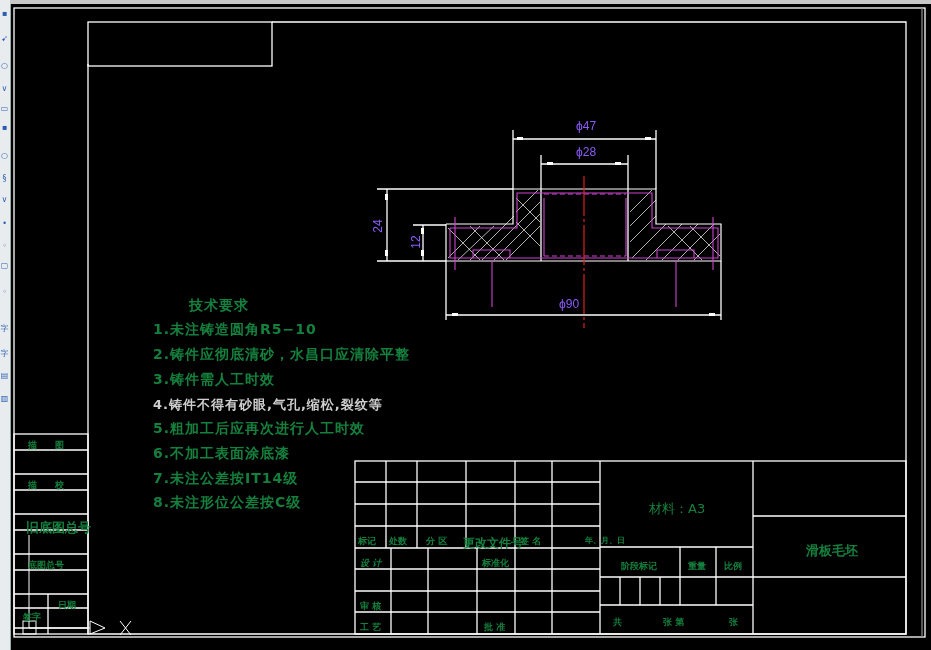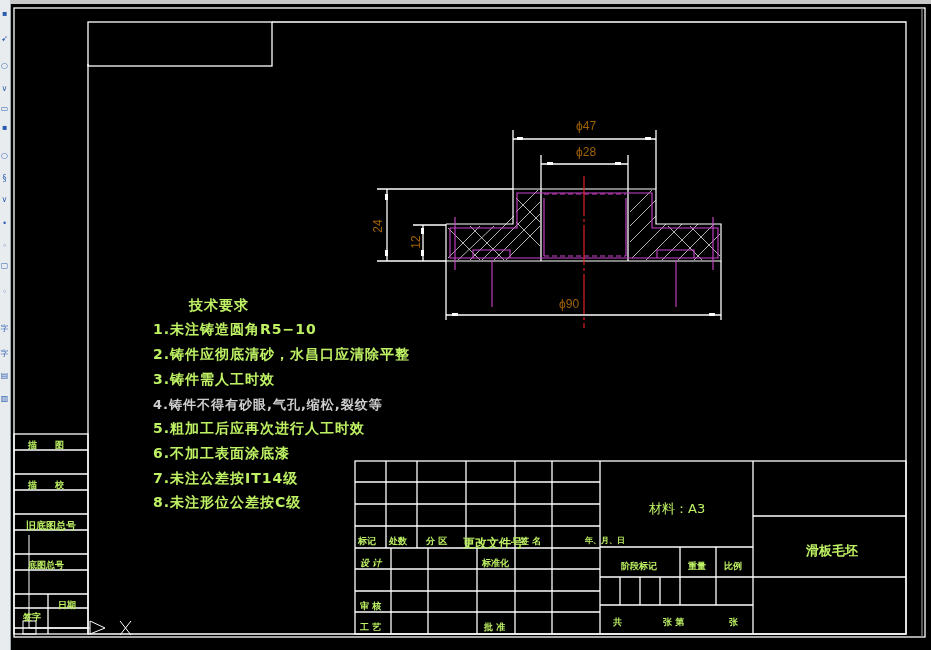--- a/index.html
+++ b/index.html
@@ -2,25 +2,25 @@
 <html><head>
 <meta charset="utf-8">
 <style>
   html, body { margin:0; padding:0; }
   body { width:931px; height:650px; position:relative; overflow:hidden; background:#000; font-family:"DejaVu Sans", sans-serif; }
   .toolbar { position:absolute; left:0; top:0; width:10px; height:650px; background:#e9ecef; border-right:1px solid #9aa; }
   .tb-icon { position:absolute; left:0; width:9px; height:8px; color:#2a5db0; font-size:8px; line-height:8px; text-align:center; }
   .topstrip { position:absolute; left:10px; top:0; width:921px; height:4px; background:#c8c8c8; }
   .canvas { position:absolute; left:11px; top:4px; width:920px; height:646px; background:#000; }
   svg { position:absolute; left:0; top:0; }
-  .txt { position:absolute; color:#bef264; white-space:nowrap; font-family:"DejaVu Sans", sans-serif; }
+  .txt { position:absolute; color:#15803d; white-space:nowrap; font-family:"DejaVu Sans", sans-serif; }
   .req { font-size:14px; font-weight:bold; letter-spacing:1px; }
   .req.dim { font-weight:bold; color:#cfcfcf; font-size:13px; }
   .cell { font-size:9px; font-weight:bold; }
-  .dim-label { font-family:"Liberation Sans", sans-serif; font-size:12px; color:#a16207; }
+  .dim-label { font-family:"Liberation Sans", sans-serif; font-size:12px; color:#8b5cf6; }
 </style>
 </head>
 <body>
 
 <div class="toolbar">
   <div class="tb-icon" style="top:10px">▪</div>
   <div class="tb-icon" style="top:35px">➹</div>
   <div class="tb-icon" style="top:62px">○</div>
   <div class="tb-icon" style="top:85px">∨</div>
   <div class="tb-icon" style="top:105px">▭</div>
@@ -190,21 +190,21 @@
   <div class="txt req" style="left:142px;top:342px;">2.铸件应彻底清砂，水昌口应清除平整</div>
   <div class="txt req" style="left:142px;top:367px;">3.铸件需人工时效</div>
   <div class="txt req dim" style="left:142px;top:392px;">4.铸件不得有砂眼,气孔,缩松,裂纹等</div>
   <div class="txt req" style="left:142px;top:416px;">5.粗加工后应再次进行人工时效</div>
   <div class="txt req" style="left:142px;top:441px;">6.不加工表面涂底漆</div>
   <div class="txt req" style="left:142px;top:466px;">7.未注公差按IT14级</div>
   <div class="txt req" style="left:142px;top:490px;">8.未注形位公差按C级</div>
 
   <div class="txt cell" style="left:17px;top:435px;">描　　图</div>
   <div class="txt cell" style="left:17px;top:475px;">描　　校</div>
-  <div class="txt cell" style="left:15px;top:515px;font-size:10px;">旧底图总号</div>
+  <div class="txt cell" style="left:15px;top:515px;font-size:13px;">旧底图总号</div>
   <div class="txt cell" style="left:17px;top:555px;">底图总号</div>
   <div class="txt cell" style="left:12px;top:595px;margin-top:12px;">签字</div>
   <div class="txt cell" style="left:47px;top:595px;">日期</div>
 
   <div class="txt cell" style="left:347px;top:531px;">标记</div>
   <div class="txt cell" style="left:378px;top:531px;">处数</div>
   <div class="txt cell" style="left:415px;top:531px;">分 区</div>
   <div class="txt cell" style="left:452px;top:531px;font-size:12px;">更改文件号</div>
   <div class="txt cell" style="left:509px;top:531px;">签 名</div>
   <div class="txt cell" style="left:574px;top:531px;font-size:8px;">年、月、日</div>

